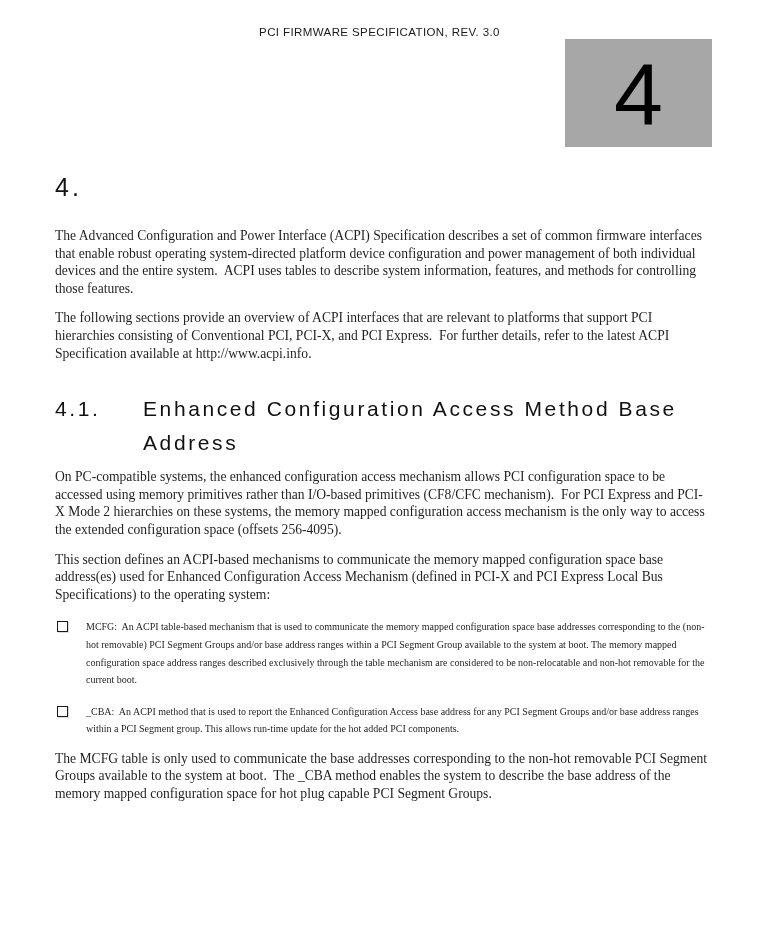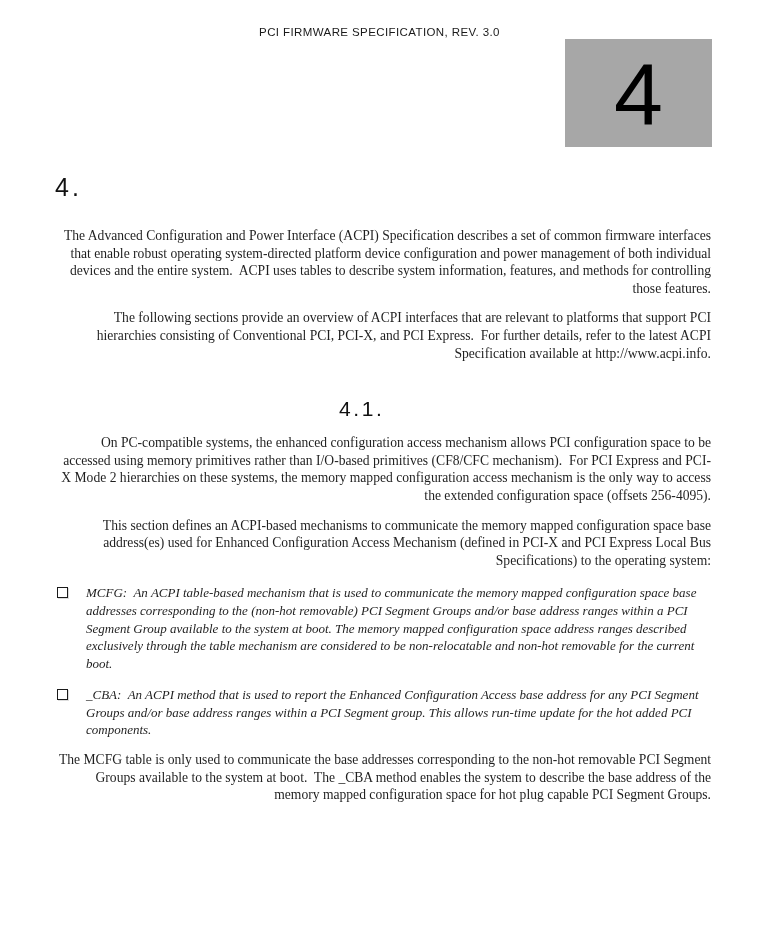--- a/index.html
+++ b/index.html
@@ -56,49 +56,46 @@
     margin-top: 134px;
     font-size: 25px;
     letter-spacing: 3px;
     line-height: 30px;
   }
   .h2-sec {
     margin-top: 30px;
     font-size: 21px;
     letter-spacing: 2.6px;
     line-height: 34px;
-    justify-content: center;
   }
   .h-sec .sec-num {
     flex: 0 0 88px;
   }
   .h-sec .sec-title {
     flex: 1;
   }
   p.body-par {
     margin: 12px 0 0 0;
     font-size: 13.6px;
     line-height: 17.6px;
     white-space: pre-wrap;
-    text-align: right;
   }
   p.first-after-h1 { margin-top: 25px; }
   p.first-after-h2 { margin-top: 8px; }
   ul.bullet-list {
     list-style: none;
     margin: 15px 0 0 0;
     padding: 0;
   }
   ul.bullet-list li {
     position: relative;
     padding-left: 31px;
     margin-top: 14px;
-    font-size: 13px;
+    font-size: 10px;
     line-height: 17.6px;
-    font-style: italic;
   }
   ul.bullet-list li:first-child { margin-top: 0; }
   .bullet-square {
     position: absolute;
     left: 2px;
     top: 3px;
     width: 9px;
     height: 9px;
     border: 1.4px solid #1a1a1a;
     box-shadow: 1px 1px 0 #55555533;
@@ -122,20 +119,21 @@
     <h1 class="h-sec h1-sec">
       <span class="sec-num">4.</span>
     </h1>
 
     <p class="body-par first-after-h1">The Advanced Configuration and Power Interface (ACPI) Specification describes a set of common firmware interfaces that enable robust operating system-directed platform device configuration and power management of both individual devices and the entire system.  ACPI uses tables to describe system information, features, and methods for controlling those features.</p>
 
     <p class="body-par">The following sections provide an overview of ACPI interfaces that are relevant to platforms that support PCI hierarchies consisting of Conventional PCI, PCI-X, and PCI Express.  For further details, refer to the latest ACPI Specification available at http://www.acpi.info.</p>
 
     <h2 class="h-sec h2-sec">
       <span class="sec-num">4.1.</span>
+      <span class="sec-title">Enhanced Configuration Access Method Base Address</span>
     </h2>
 
     <p class="body-par first-after-h2">On PC-compatible systems, the enhanced configuration access mechanism allows PCI configuration space to be accessed using memory primitives rather than I/O-based primitives (CF8/CFC mechanism).  For PCI Express and PCI-X Mode 2 hierarchies on these systems, the memory mapped configuration access mechanism is the only way to access the extended configuration space (offsets 256-4095).</p>
 
     <p class="body-par">This section defines an ACPI-based mechanisms to communicate the memory mapped configuration space base address(es) used for Enhanced Configuration Access Mechanism (defined in PCI-X and PCI Express Local Bus Specifications) to the operating system:</p>
 
     <ul class="bullet-list">
       <li>
         <span class="bullet-square"></span>
         <span class="bullet-text">MCFG:  An ACPI table-based mechanism that is used to communicate the memory mapped configuration space base addresses corresponding to the (non-hot removable) PCI Segment Groups and/or base address ranges within a PCI Segment Group available to the system at boot. The memory mapped configuration space address ranges described exclusively through the table mechanism are considered to be non-relocatable and non-hot removable for the current boot.</span>

